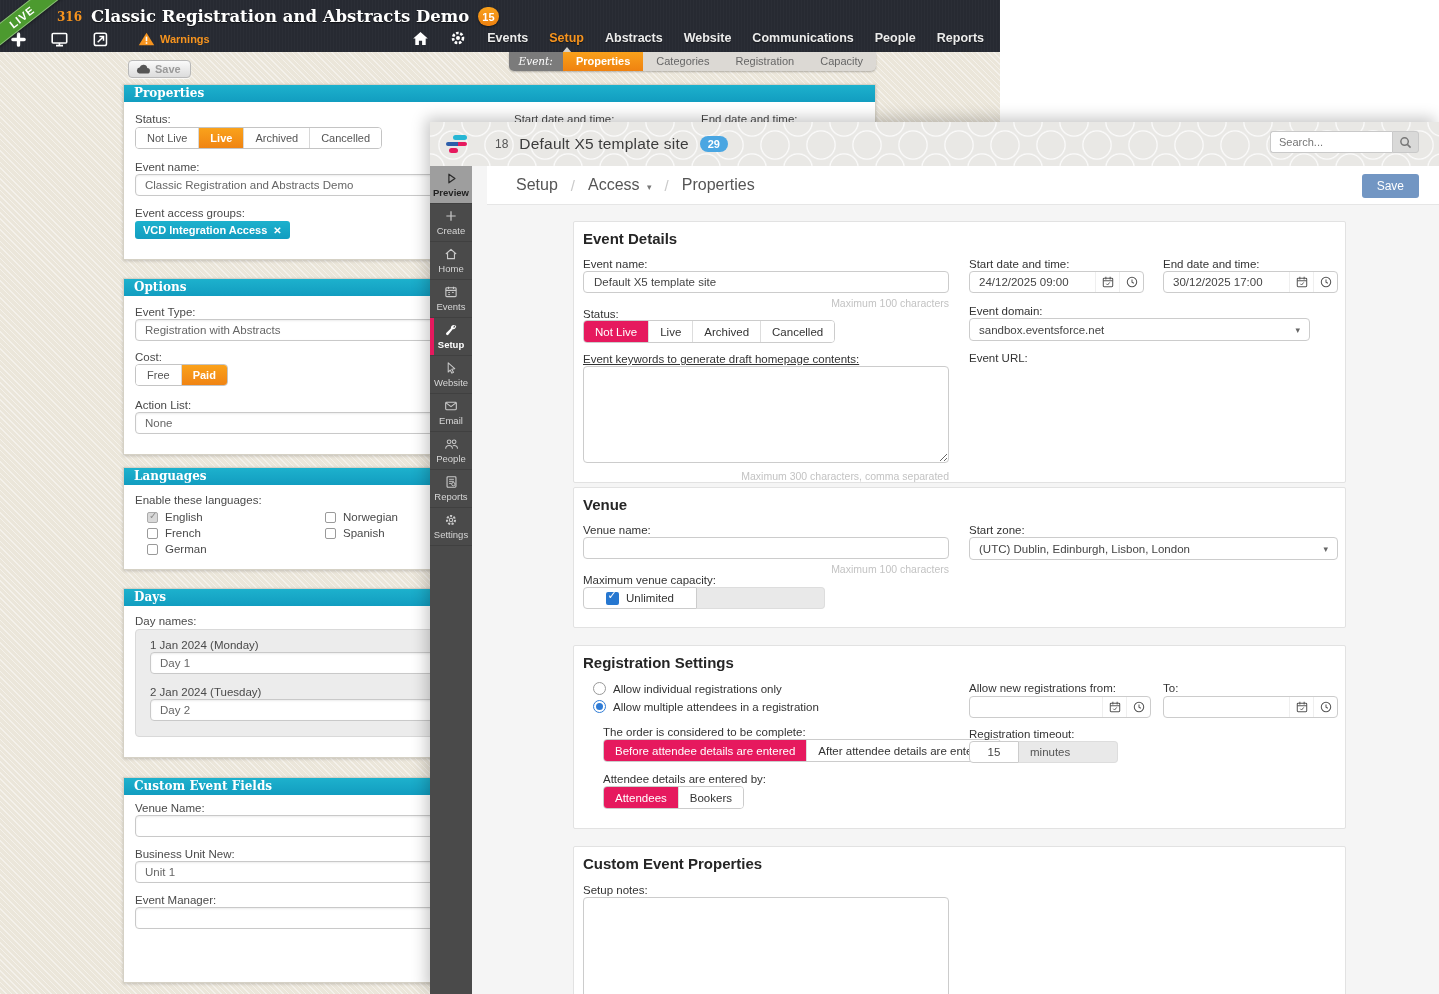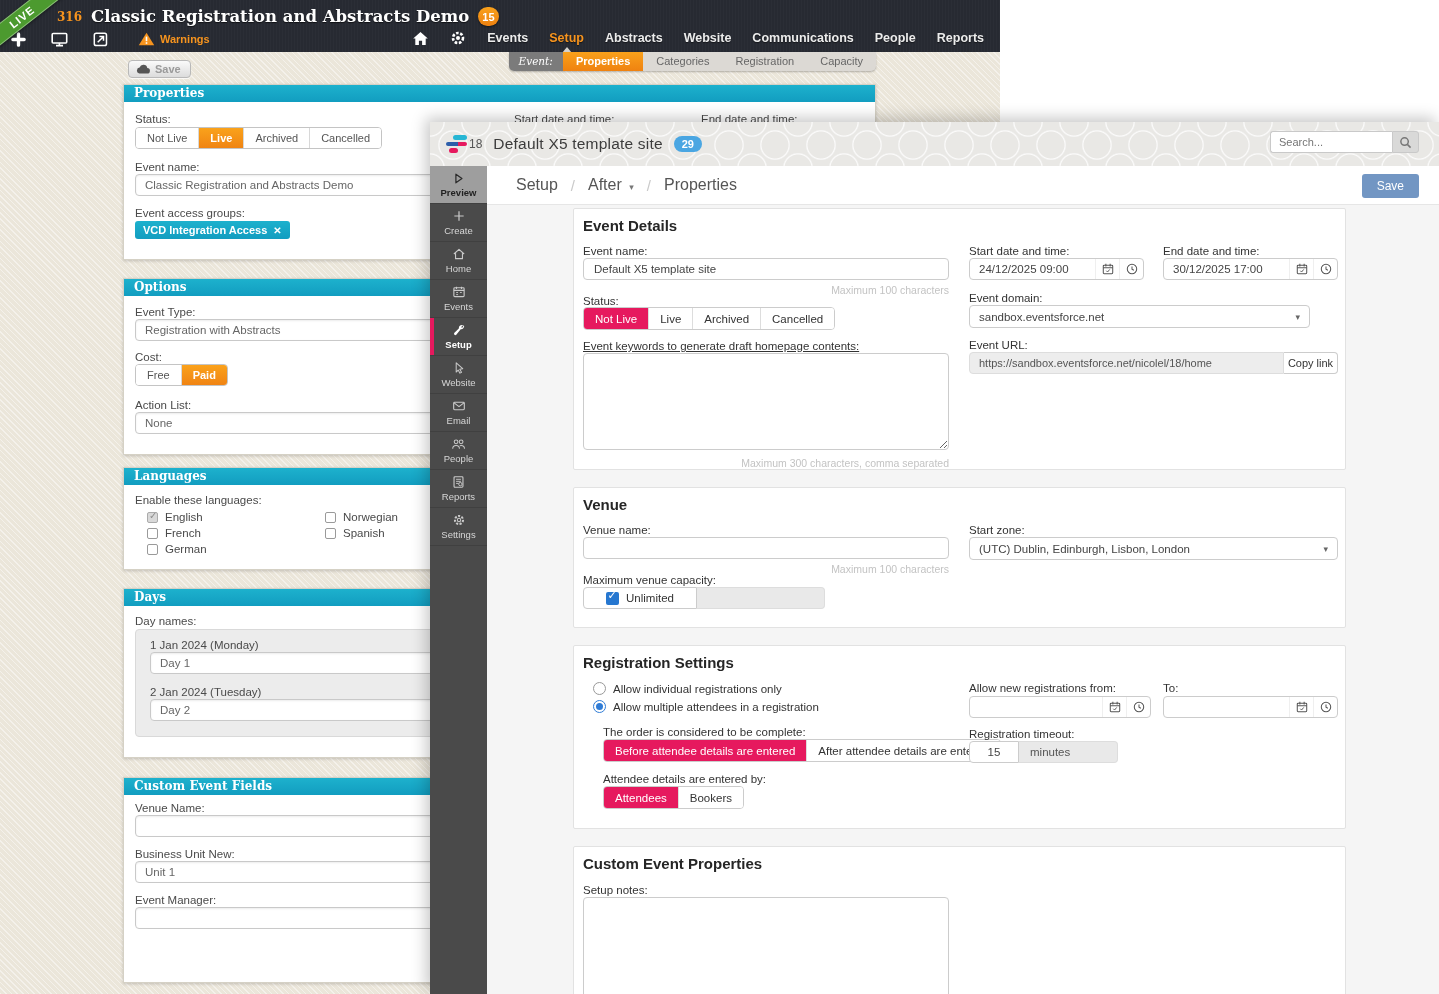--- a/index.html
+++ b/index.html
@@ -69,31 +69,31 @@
     background-image:
       radial-gradient(circle, rgba(255,255,255,0) 13px, rgba(255,255,255,.85) 14px, rgba(255,255,255,0) 15.5px),
       radial-gradient(circle, rgba(255,255,255,0) 13px, rgba(255,255,255,.85) 14px, rgba(255,255,255,0) 15.5px);
     background-size:46px 46px; background-position:0 0, 23px 23px;
     display:flex; align-items:center; }
   .x5-logo { margin-left:15px; width:24px; display:flex; flex-direction:column; gap:2px; }
   .x5-logo i { display:block; height:4.5px; border-radius:2.5px; }
   .x5-logo .b1 { width:14px; margin-left:8px; background:#27b6d4; }
   .x5-logo .b2 { width:21px; margin-left:1px; background:linear-gradient(90deg,#2c5da9 0 55%,#e6195e 55% 100%); }
   .x5-logo .b3 { width:9px; margin-left:4px; background:#e6195e; }
-  .x5-id { font-size:12px; color:#555; }
+  .x5-id { margin-left:26px; font-size:12px; color:#555; }
   .x5-title { margin-left:11px; font-size:15.5px; color:#3c3c3c; font-weight:500; letter-spacing:.2px; }
   .x5-badge { margin-left:11px; background:#4aa6e2; color:#fff; font-size:11px; font-weight:bold;
     border-radius:10px; padding:2px 8px; }
   .x5-search { position:absolute; right:20px; top:9px; display:flex; }
   .x5-search input { width:122px; height:22px; border:1px solid #c9c9c9; border-right:none; border-radius:3px 0 0 3px;
     padding:0 8px; font-size:11px; color:#777; background:#fff; font-family:"Liberation Sans",sans-serif; outline:none; }
   .x5-search .sbtn2 { width:27px; height:22px; background:#d9d9d8; border:1px solid #c9c9c9; border-radius:0 3px 3px 0;
     display:flex; align-items:center; justify-content:center; cursor:pointer; }
 
-  .x5-sidebar { position:absolute; left:0; top:44px; width:57px; bottom:0; background:#4a4a4a; }
+  .x5-sidebar { position:absolute; left:0; top:44px; width:42px; bottom:0; background:#4a4a4a; }
   .sb-item { height:38px; border-bottom:1px solid #404040; display:flex; flex-direction:column;
     align-items:center; justify-content:center; gap:2px; cursor:pointer; position:relative; }
   .sb-item span { font-size:9.5px; color:#d6d6d6; }
   .sb-item svg { display:block; }
   .sb-item.preview { background:#9e9e9e; }
   .sb-item.preview span { color:#222; font-weight:bold; }
   .sb-item.active-setup::before { content:""; position:absolute; left:0; top:0; bottom:0; width:4px; background:#e6195e; }
   .sb-item.active-setup span { color:#fff; font-weight:bold; }
 
   .x5-crumbbar { position:absolute; left:57px; top:44px; right:0; height:39px; background:#fff;
@@ -389,29 +389,29 @@
           <circle cx="8" cy="8" r="4.6" fill="none" stroke="#c9c9c9" stroke-width="2.4" stroke-dasharray="2.4 1.6"></circle>
           <circle cx="8" cy="8" r="1.9" fill="none" stroke="#c9c9c9" stroke-width="1.2"></circle>
         </svg>
       <span>Settings</span>
     </div>
   </div>
 
   <div class="x5-crumbbar">
     <span class="crumb">Setup</span>
     <span class="crumb-sep">/</span>
-    <span class="crumb"><span>After</span><span class="car"> ▾</span></span>
+    <span class="crumb"><span>Access</span><span class="car"> ▾</span></span>
     <span class="crumb-sep">/</span>
     <span class="crumb">Properties</span>
     <button class="x5-save">Save</button>
   </div>
 
   <div class="x5-content">
 
-    <div class="card" style="top:3px;height:262px;padding-left:36px;">
+    <div class="card" style="top:16px;height:262px;padding-left:36px;">
       <h2>Event Details</h2>
       <span class="xlabel" style="left:9px;top:36px;">Event name:</span>
       <input class="xinput" style="left: 9px; top: 49px; width: 366px;" value="Default X5 template site">
       <span class="xhint" style="left:9px;top:75px;width:366px;">Maximum 100 characters</span>
       <span class="xlabel" style="left:9px;top:86px;">Status:</span>
       <div class="xseg" style="left:9px;top:98px;">
         <span class="xbtn active">Not Live</span>
         <span class="xbtn">Live</span>
         <span class="xbtn">Archived</span>
         <span class="xbtn">Cancelled</span>
@@ -453,24 +453,20 @@
               <path d="M7 4v3.2l2.2 1.3" fill="none" stroke="#555" stroke-width="1.2"></path>
             </svg>
           </span>
       </div>
       <span class="xlabel" style="left:395px;top:83px;">Event domain:</span>
       <div class="xselect" style="left:395px;top:96px;width:341px;">
         <span>sandbox.eventsforce.net</span>
         <span class="car">▾</span>
       </div>
       <span class="xlabel" style="left:395px;top:130px;">Event URL:</span>
-      <div class="urlgrp" style="left:395px;top:143px;">
-        <span class="ro">https://sandbox.eventsforce.net/nicolel/18/home</span>
-        <span class="copy">Copy link</span>
-      </div>
     </div>
 
     <div class="card" style="top:282px;height:141px;">
       <h2>Venue</h2>
       <span class="xlabel" style="left:9px;top:36px;">Venue name:</span>
       <input class="xinput" style="left: 9px; top: 49px; width: 366px;">
       <span class="xhint" style="left:9px;top:75px;width:366px;">Maximum 100 characters</span>
       <span class="xlabel" style="left:9px;top:86px;">Maximum venue capacity:</span>
       <div class="capgrp" style="left:9px;top:99px;">
         <span class="chkseg">

